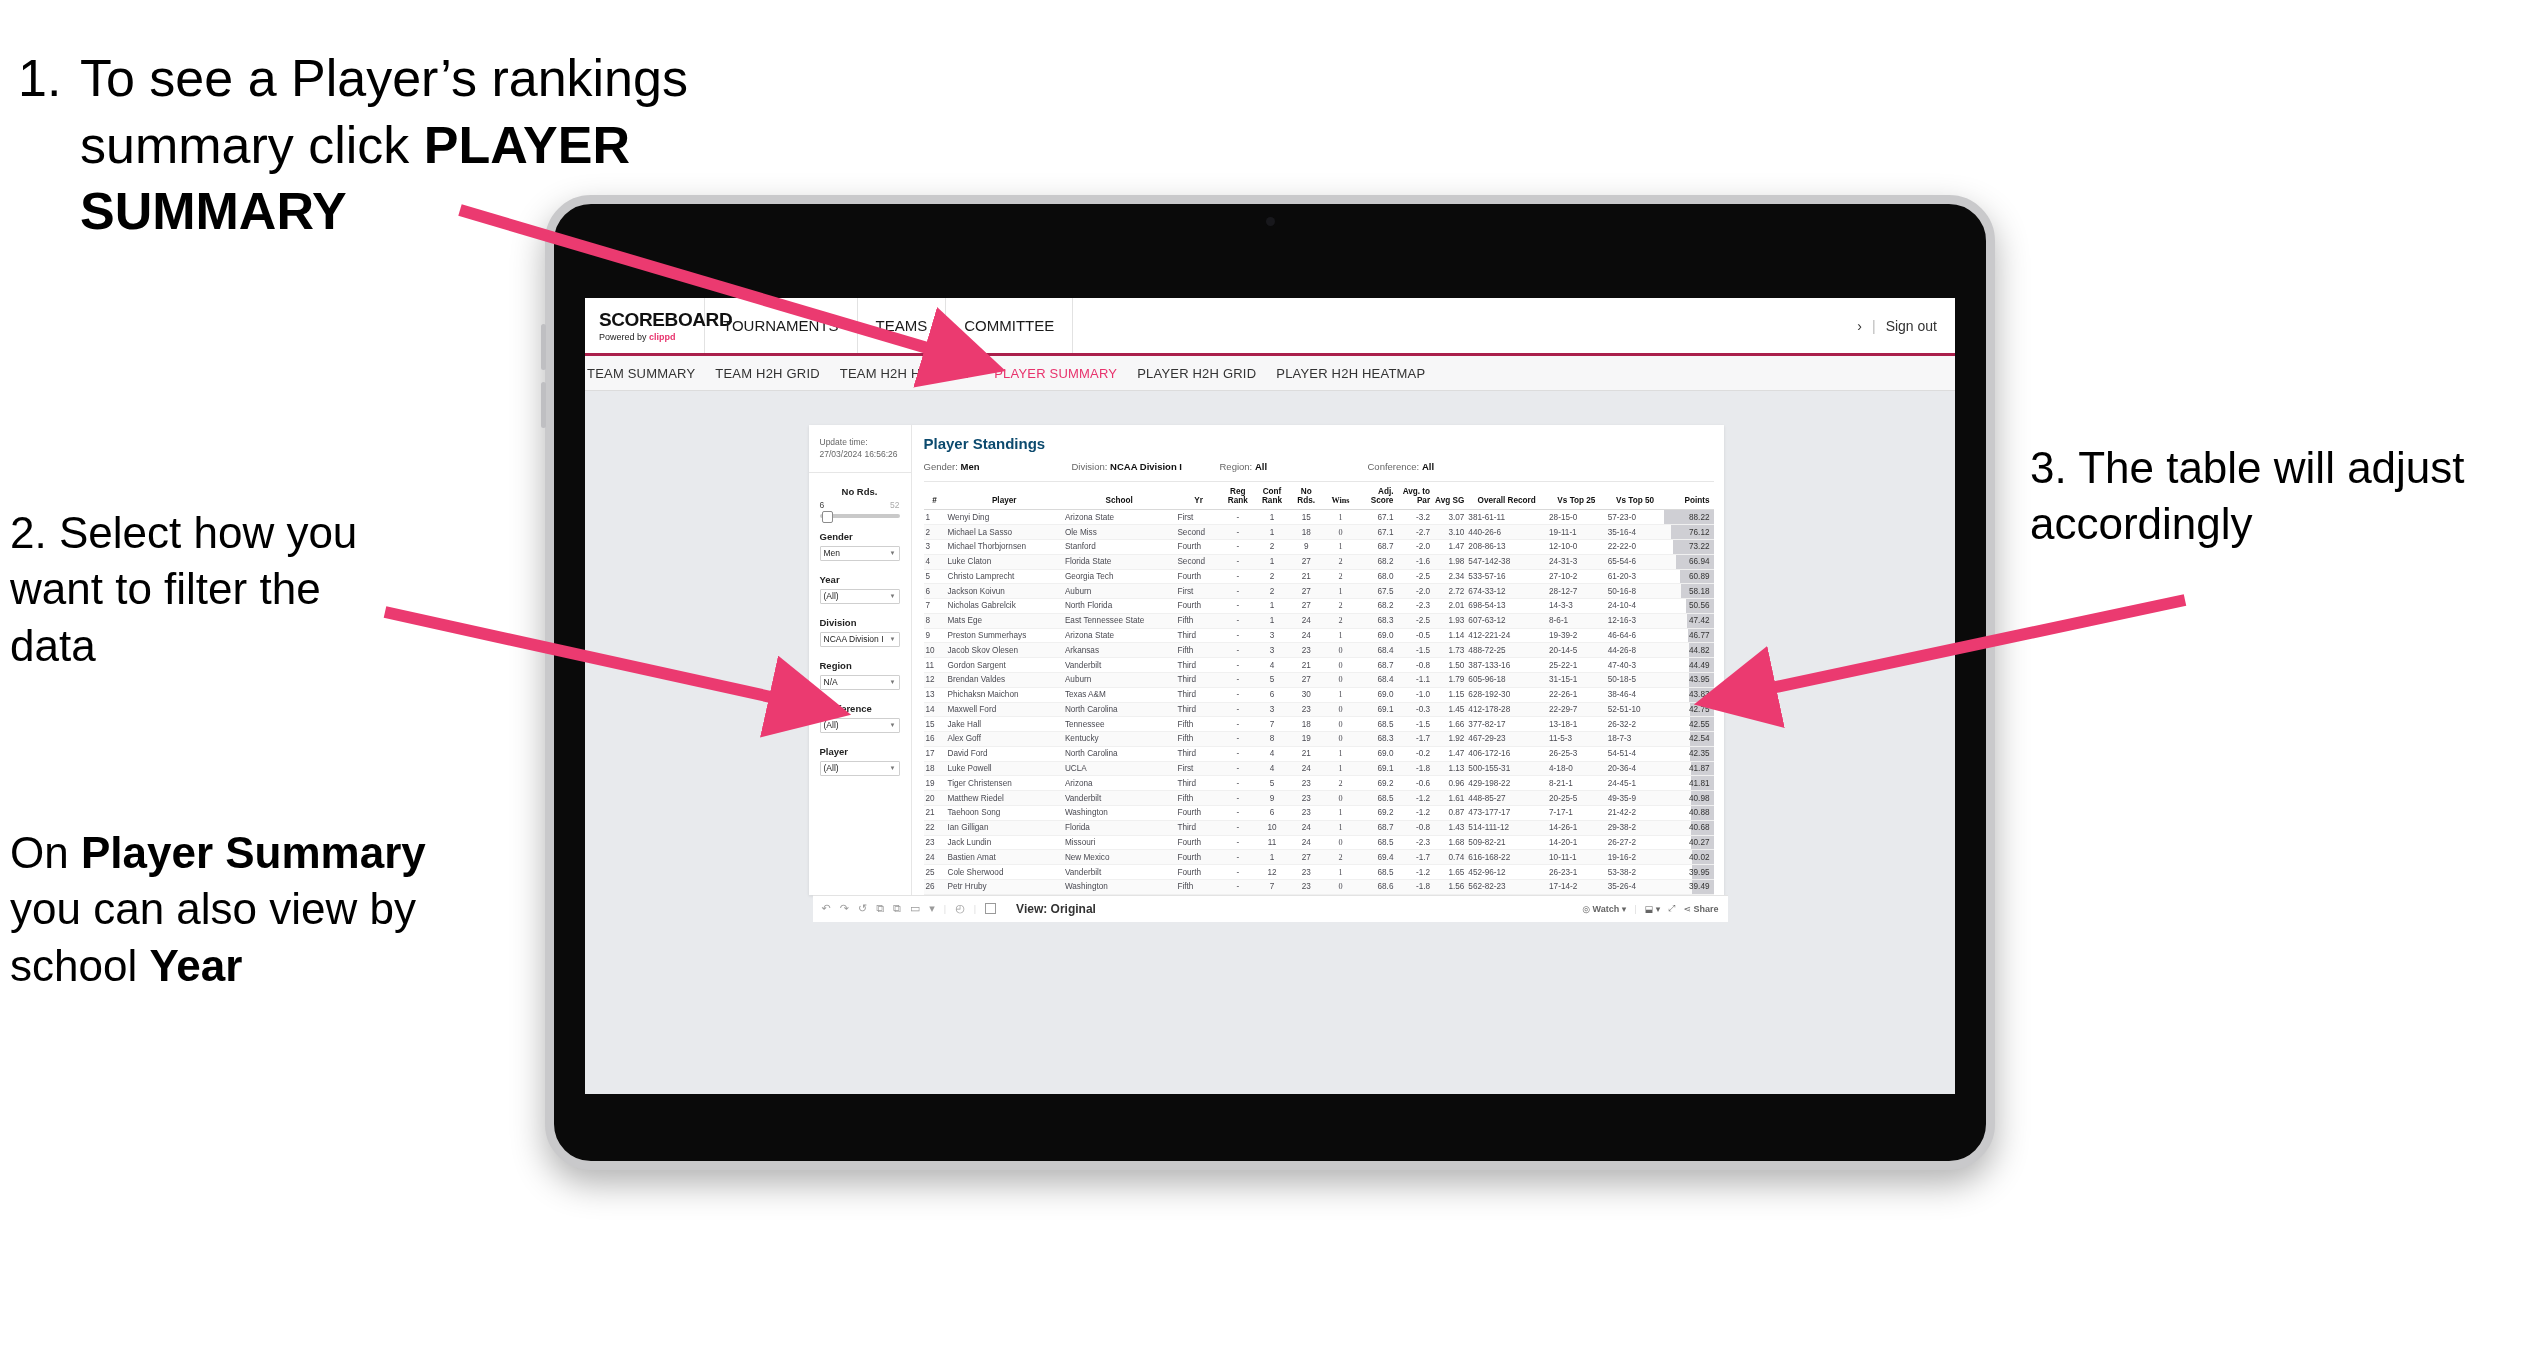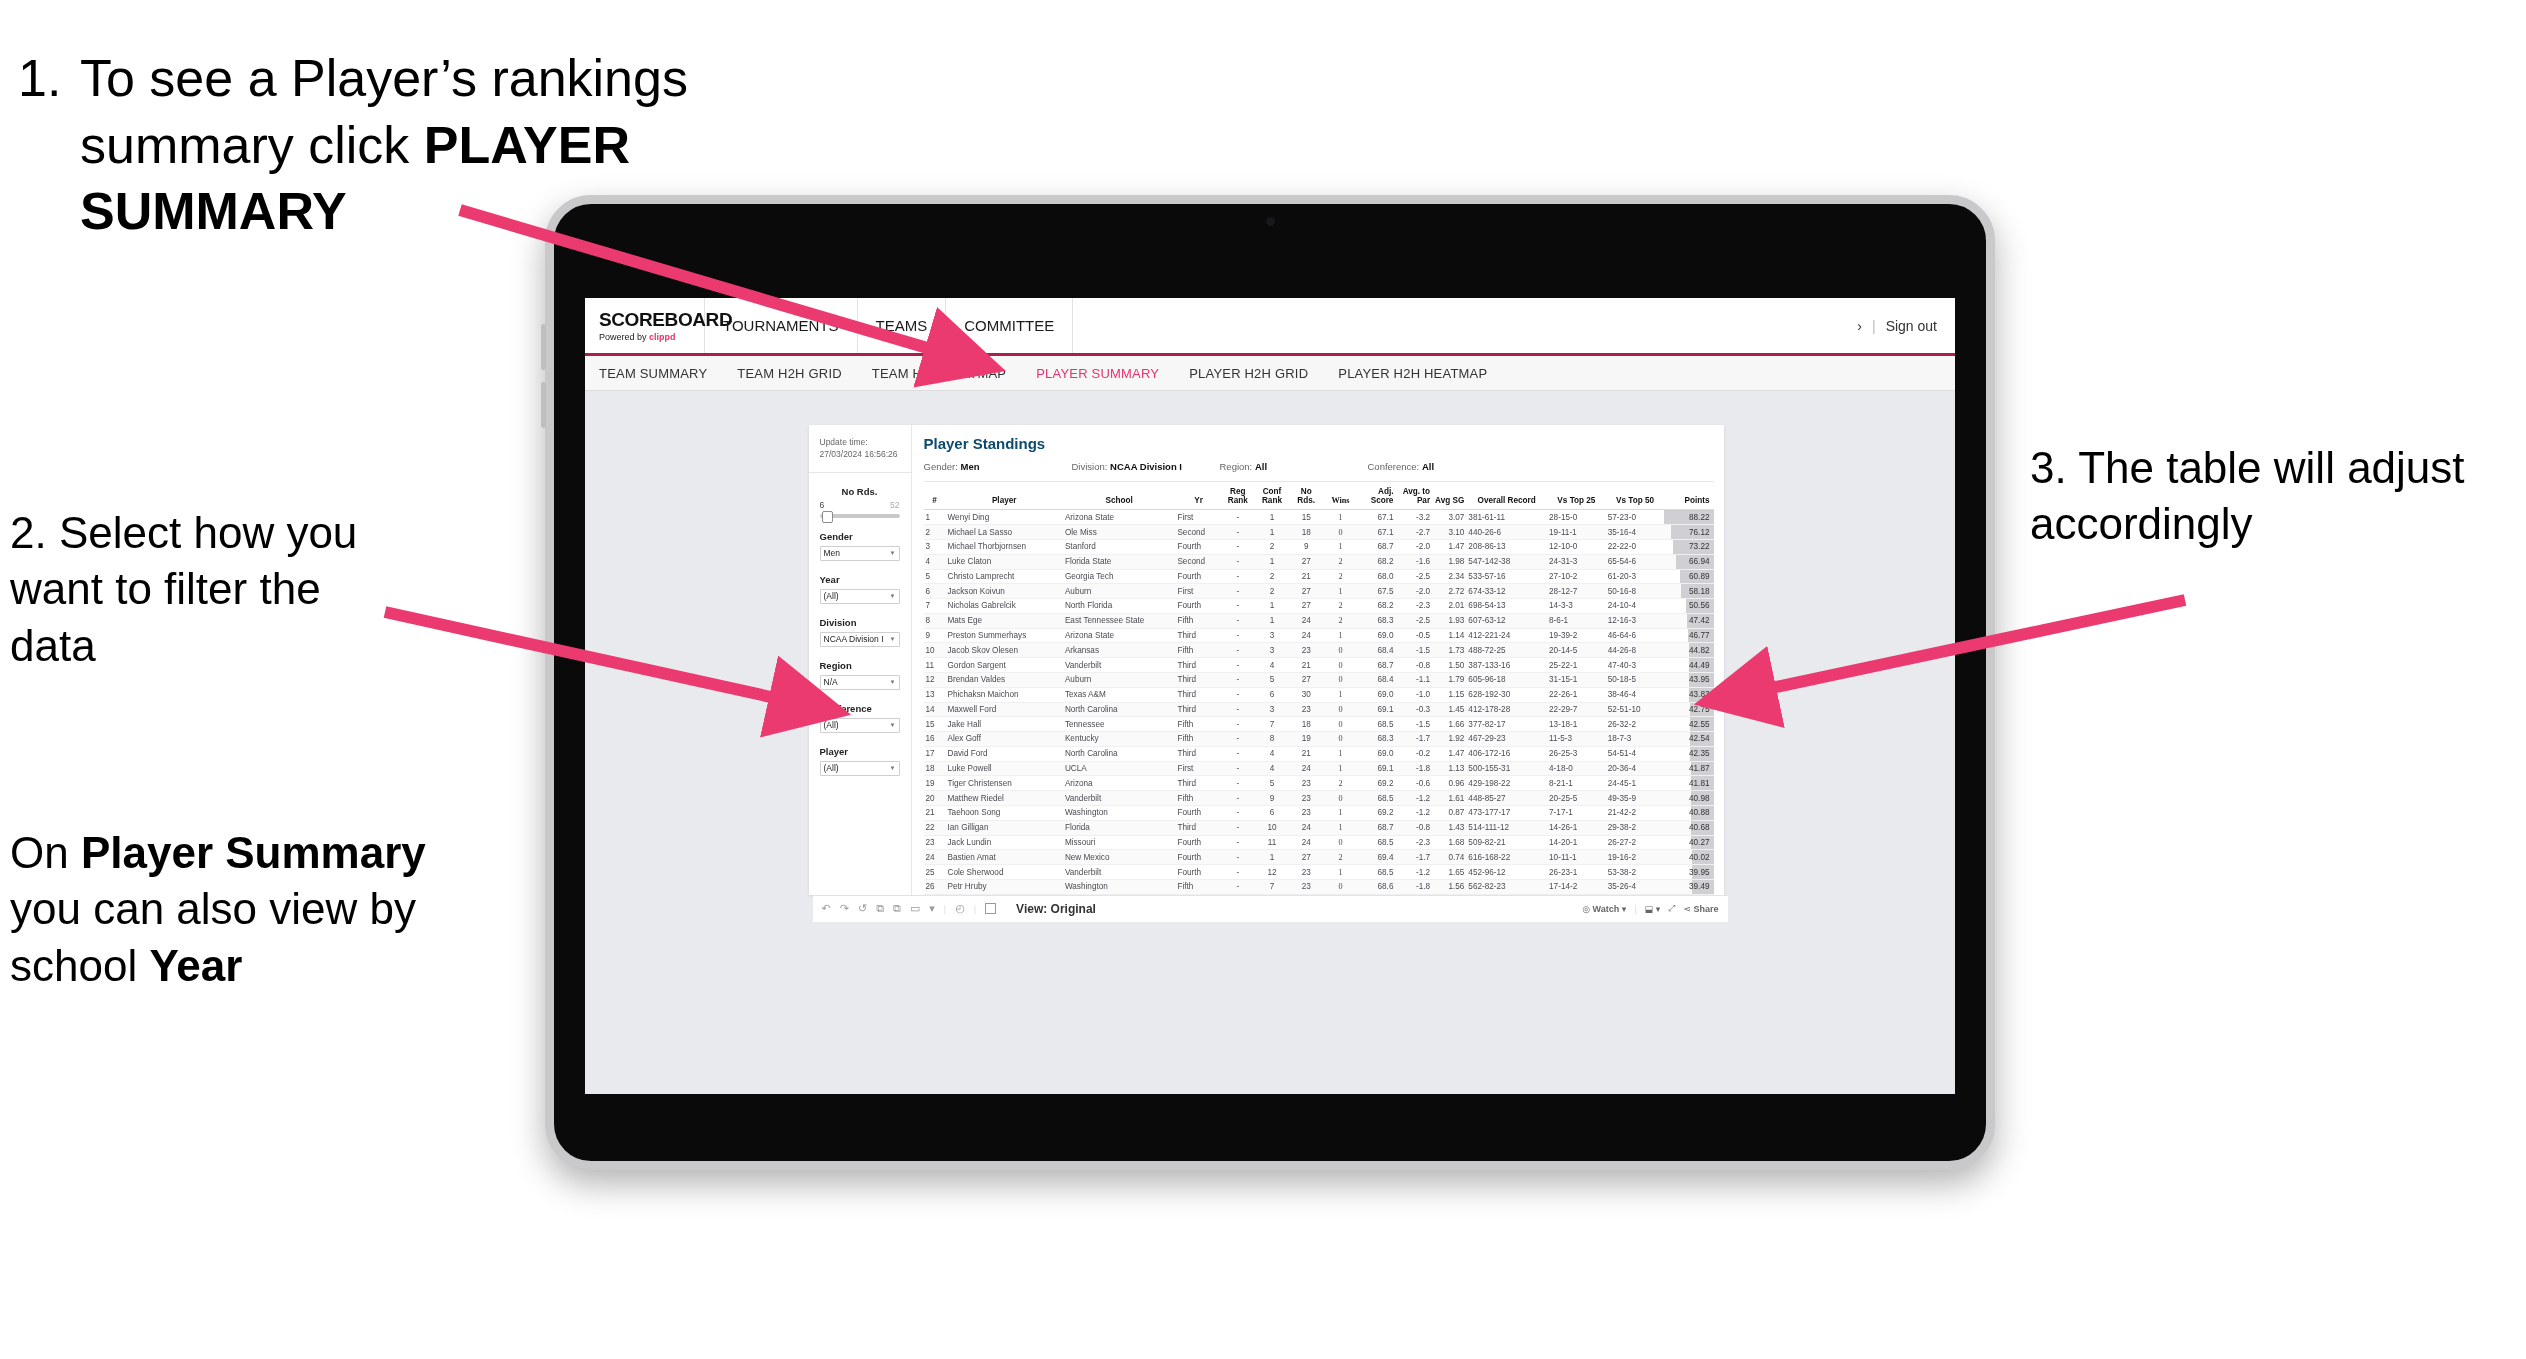--- a/index.html
+++ b/index.html
@@ -46,21 +46,21 @@
   #brand .pb{font-size:9px;color:#222;margin-top:3px;}
   #brand .pb i{color:#e8336d;font-style:normal;font-weight:bold;}
   .topitem{display:flex;align-items:center;padding:0 18px;font-size:15px;color:#1a1a1a;
     border-right:1px solid #e2e2e2;white-space:nowrap;}
   #topright{margin-left:auto;display:flex;align-items:center;padding-right:18px;
     font-size:14px;color:#333;gap:10px;}
   #topright .sep{color:#bbb;}
 
   
   #subnav{height:34px;background:#f7f7f8;display:flex;align-items:center;
-    border-bottom:1px solid #dcdcdc;padding-left:14px;gap:30px;}
+    border-bottom:1px solid #dcdcdc;padding-left:2px;gap:20px;}
   .subitem{font-size:13px;color:#333;white-space:nowrap;letter-spacing:.2px;}
   .subitem.active{color:#e8336d;}
 
   
   #dash{padding:34px 8px 0 0;display:flex;justify-content:center;}
   #card{display:flex;background:#fff;width:915px;box-shadow:0 1px 3px rgba(0,0,0,.10);}
 
   
   #rail{width:103px;border-right:1px solid #e6e6e6;box-sizing:border-box;
     padding:11px 11px 0 11px;background:#fff;}

